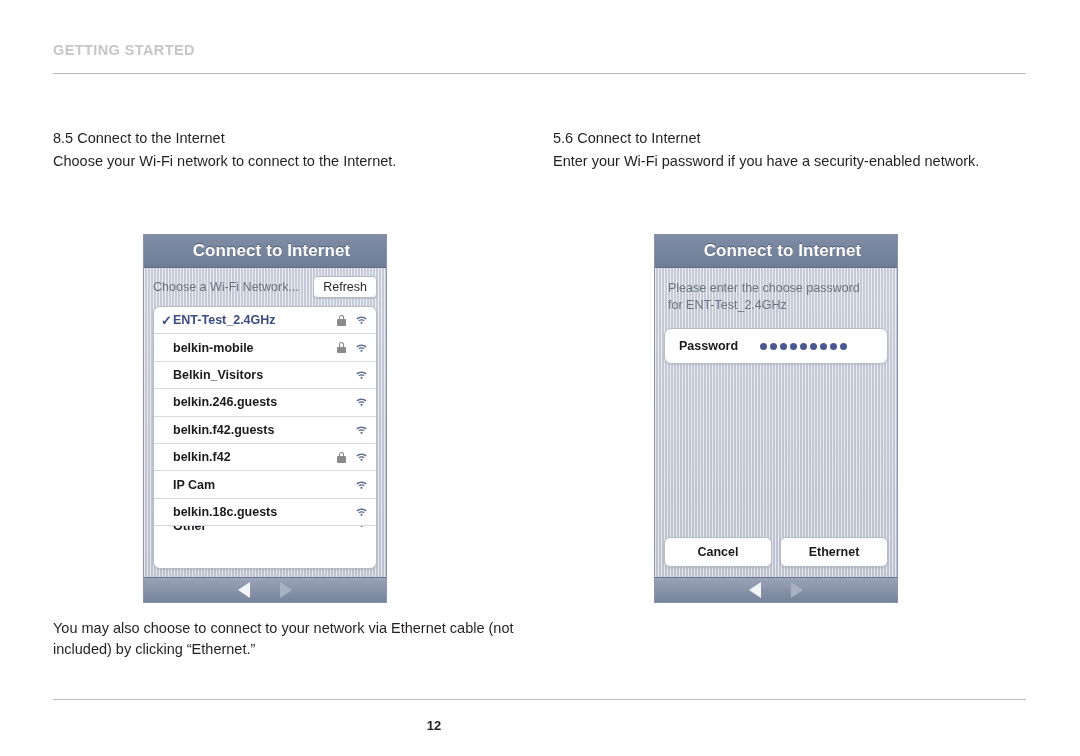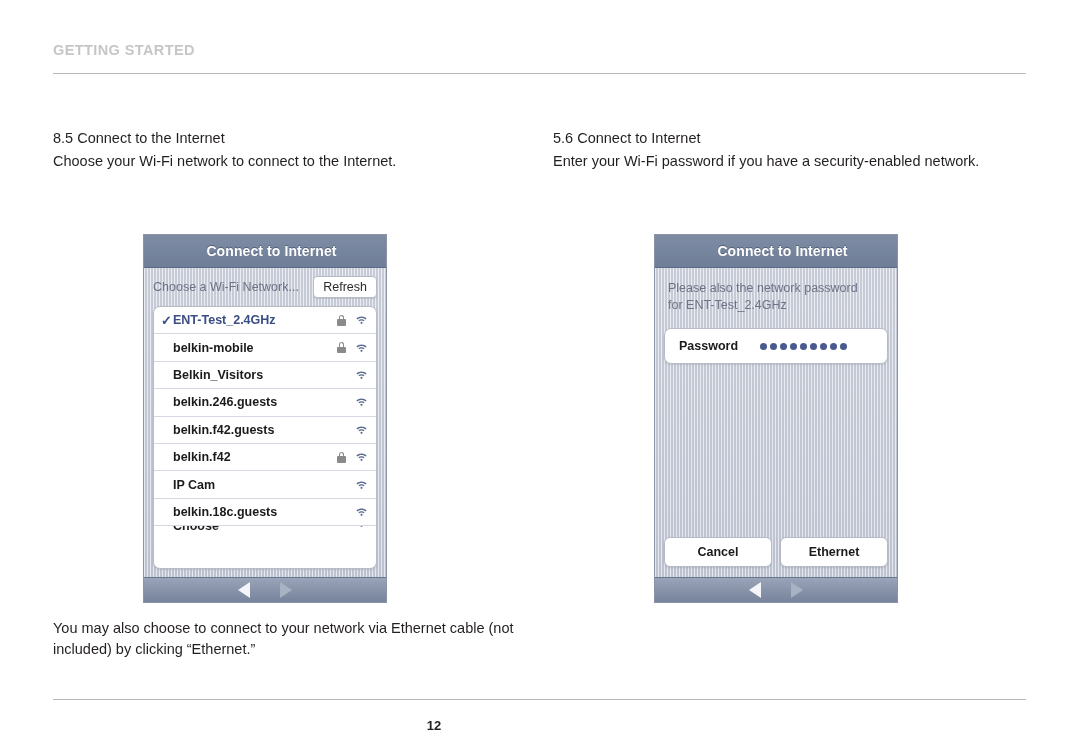--- a/index.html
+++ b/index.html
@@ -92,21 +92,21 @@
   .dev-header {
     height: 33px;
     background: linear-gradient(180deg, #7e8ca4 0%, #6f7e98 100%);
     border-bottom: 1px solid #5d6b84;
     display: flex;
     align-items: center;
     justify-content: center;
   }
   .dev-header-title {
     color: #ffffff;
-    font-size: 14px;
+    font-size: 17px;
     font-weight: bold;
     letter-spacing: 0.1px;
     text-shadow: 0 -1px 0 rgba(60,72,92,0.65);
     margin-left: 13px;
   }
 
   .dev-body {
     position: relative;
     height: 309px;
     background:
@@ -438,21 +438,21 @@
               <svg class="wifi" width="13" height="10" viewBox="0 0 13 10" aria-hidden="true">
                 <path d="M6.5 1.0 C3.9 1.0 1.8 2.0 0.4 3.3 L1.6 4.5 C2.8 3.4 4.5 2.6 6.5 2.6 C8.5 2.6 10.2 3.4 11.4 4.5 L12.6 3.3 C11.2 2.0 9.1 1.0 6.5 1.0 Z" fill="#5e6e92"></path>
                 <path d="M6.5 4.0 C5.0 4.0 3.7 4.6 2.8 5.4 L4.0 6.6 C4.6 6.0 5.5 5.6 6.5 5.6 C7.5 5.6 8.4 6.0 9.0 6.6 L10.2 5.4 C9.3 4.6 8.0 4.0 6.5 4.0 Z" fill="#5e6e92"></path>
                 <circle cx="6.5" cy="8.3" r="1.3" fill="#5e6e92"></circle>
               </svg>
             </span>
           </span>
         </div>
         <div class="net-row clipped">
           <span class="check"></span>
-          <span class="net-name">Choose</span>
+          <span class="net-name">Other</span>
           <span class="icons">
             <span class="icon-slot"></span>
             <span class="icon-slot">
               <svg class="wifi" width="13" height="10" viewBox="0 0 13 10" aria-hidden="true">
                 <path d="M6.5 1.0 C3.9 1.0 1.8 2.0 0.4 3.3 L1.6 4.5 C2.8 3.4 4.5 2.6 6.5 2.6 C8.5 2.6 10.2 3.4 11.4 4.5 L12.6 3.3 C11.2 2.0 9.1 1.0 6.5 1.0 Z" fill="#5e6e92"></path>
                 <path d="M6.5 4.0 C5.0 4.0 3.7 4.6 2.8 5.4 L4.0 6.6 C4.6 6.0 5.5 5.6 6.5 5.6 C7.5 5.6 8.4 6.0 9.0 6.6 L10.2 5.4 C9.3 4.6 8.0 4.0 6.5 4.0 Z" fill="#5e6e92"></path>
                 <circle cx="6.5" cy="8.3" r="1.3" fill="#5e6e92"></circle>
               </svg>
             </span>
           </span>
@@ -464,21 +464,21 @@
     <span class="nav-tri right"></span>
   </div>
 </div>
 
 <div class="device device-right">
   <div class="dev-header">
     <span class="dev-header-title">Connect to Internet</span>
   </div>
   <div class="dev-body">
     <div class="pw-prompt">
-      <div>Please also the network password</div>
+      <div>Please enter the choose password</div>
       <div>for ENT-Test_2.4GHz</div>
     </div>
     <div class="pw-field">
       <span class="pw-label">Password</span>
       <span class="pw-dots" id="pw-dots">
           <i></i>
           <i></i>
           <i></i>
           <i></i>
           <i></i>

